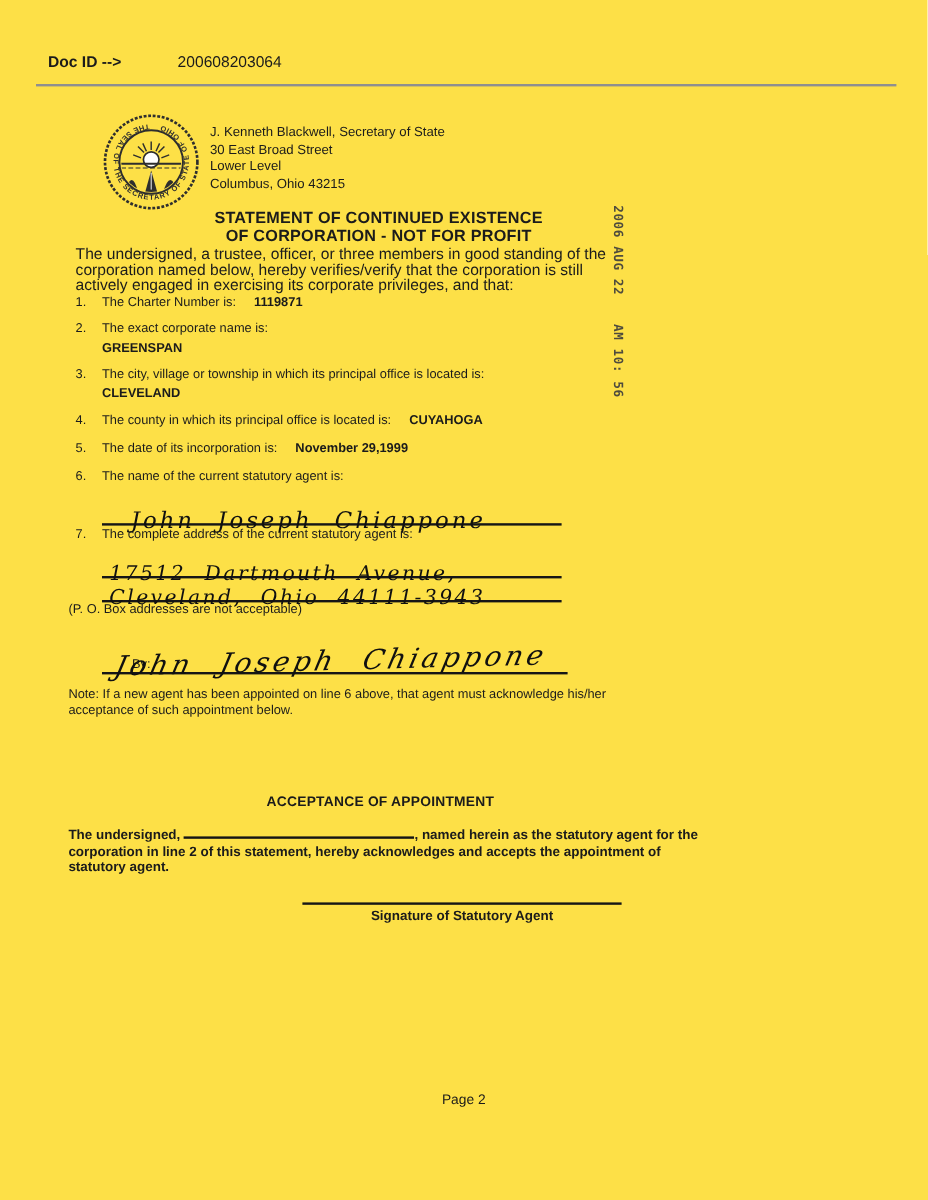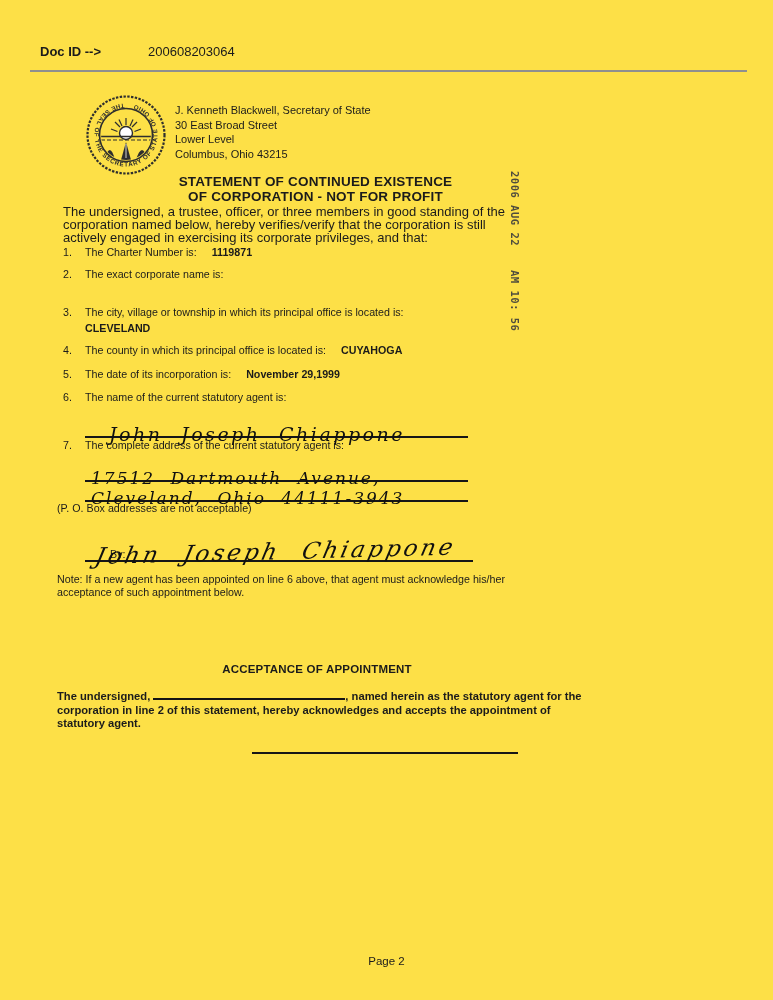--- a/index.html
+++ b/index.html
@@ -72,21 +72,21 @@
                      font-weight: bold; font-size: 11.2px; line-height: 13.6px; }
   .blank-line { display: inline-block; width: 192px; height: 0.72em;
                 border-bottom: 2px solid #141414; }
   .accept-sig-line { position: absolute; left: 252px; top: 726px; width: 266px; height: 28px;
                      border-bottom: 2px solid #161616; }
   .accept-sig-caption { position: absolute; left: 252px; top: 758px; width: 266px;
                         text-align: center; font-weight: bold; font-size: 11.2px; }
 
   
   .page-number { position: absolute; left: 0; top: 911px; width: 773px; text-align: center;
-                 font-size: 11.5px; margin-top: 44px; }
+                 font-size: 11.5px; }
 </style>
 </head>
 <body>
 
 <div class="page">
 
   <span class="doc-id-label">Doc ID --&gt;</span>
   <span class="doc-id-value">200608203064</span>
   <div class="divider"></div>
 
@@ -141,20 +141,21 @@
   </div>
 
   <div class="intro">The undersigned, a trustee, officer, or three members in good standing of the corporation named below, hereby verifies/verify that the corporation is still actively engaged in exercising its corporate privileges, and that:</div>
 
   <div class="item" style="top:246px">
     <span class="num">1.</span><span>The Charter Number is:</span><span class="val-inline">1119871</span>
   </div>
 
   <div class="item" style="top:268px">
     <span class="num">2.</span><span>The exact corporate name is:</span>
+    <div class="val-block">GREENSPAN</div>
   </div>
 
   <div class="item" style="top:306px">
     <span class="num">3.</span><span>The city, village or township in which its principal office is located is:</span>
     <div class="val-block">CLEVELAND</div>
   </div>
 
   <div class="item" style="top:344px">
     <span class="num">4.</span><span>The county in which its principal office is located is:</span><span class="val-inline">CUYAHOGA</span>
   </div>
@@ -187,16 +188,17 @@
     <span class="by-sig">John Joseph Chiappone</span>
   </div>
   <div class="note">Note: If a new agent has been appointed on line 6 above, that agent must acknowledge his/her acceptance of such appointment below.</div>
 
   <div class="acceptance-title">ACCEPTANCE OF APPOINTMENT</div>
   <div class="acceptance-para">
     <span>The undersigned,</span>
     <span class="blank-line"></span><span>, named herein as the statutory agent for the corporation in line 2 of this statement, hereby acknowledges and accepts the appointment of statutory agent.</span>
   </div>
   <div class="accept-sig-line"></div>
+  <div class="accept-sig-caption">Signature of Statutory Agent</div>
 
   <div class="page-number">Page 2</div>
 
 </div>
 
 </body></html>

